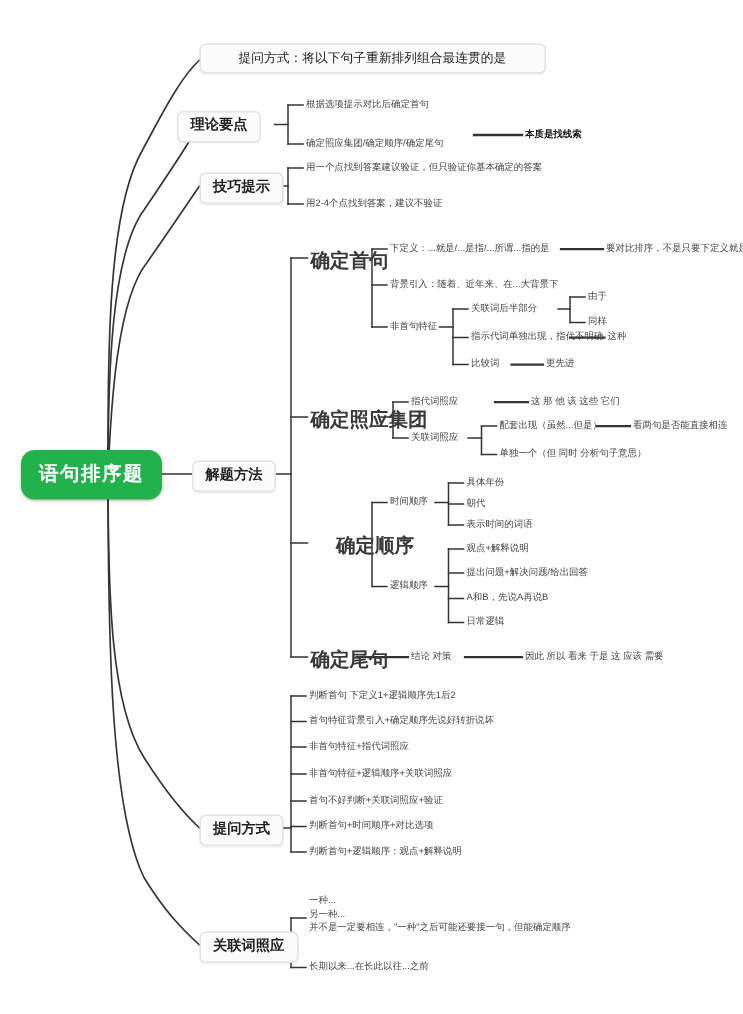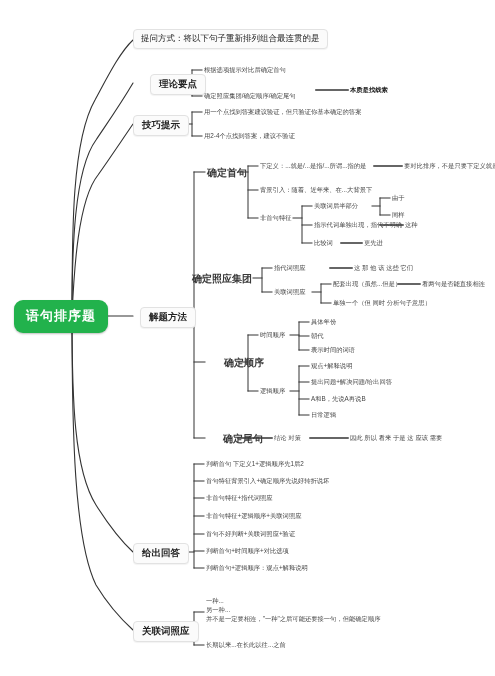--- a/index.html
+++ b/index.html
@@ -40,26 +40,26 @@
     font-size:9.5px;
     font-weight:bold;
     color:#222;
     padding:4px 8px;
     box-shadow:0 1px 1px rgba(0,0,0,.05);
   }
   
   .lvl1.wide{
     font-weight:normal;
     font-size:8.5px;
-    padding:4px 7px;
+    padding:4px 25px;
   }
 
   
   .lvl2{
-    font-size:10px;
+    font-size:13px;
     color:#3a3a3a;
     font-weight:bold;
   }
   
   .lvl3{
     font-size:6.3px;
     color:#454545;
     font-weight:normal;
   }
   .bold-leaf{font-weight:bold;color:#111;}
@@ -169,70 +169,70 @@
       <path d="M194,612 L194,645"></path>
       <path d="M194,612 L204,612"></path>
       <path d="M194,645 L204,645"></path>
     </g>
   </svg>
 
   <div class="node root" style="left:14px;top:300px;">语句排序题</div>
 
   <div class="node lvl1 wide" style="left:133px;top:29px;">提问方式：将以下句子重新排列组合最连贯的是</div>
 
-  <div class="node lvl1" style="left:150px;top:74px;">理论要点</div>
+  <div class="node lvl1" style="left:118px;top:74px;">理论要点</div>
   <div class="node lvl3" style="left:204px;top:66px;">根据选项提示对比后确定首句</div>
   <div class="node lvl3" style="left:204px;top:92px;">确定照应集团/确定顺序/确定尾句</div>
   <div class="node lvl3 bold-leaf" style="left:350px;top:86px;">本质是找线索</div>
 
   <div class="node lvl1" style="left:133px;top:115px;">技巧提示</div>
   <div class="node lvl3" style="left:204px;top:108px;">用一个点找到答案建议验证，但只验证你基本确定的答案</div>
   <div class="node lvl3" style="left:204px;top:132px;">用2-4个点找到答案，建议不验证</div>
 
-  <div class="node lvl1" style="left:140px;top:307px;">解题方法</div>
+  <div class="node lvl1" style="left:128px;top:307px;">解题方法</div>
 
   <div class="node lvl2" style="left:207px;top:167px;">确定首句</div>
   <div class="node lvl3" style="left:260px;top:162px;">下定义：...就是/...是指/...所谓...指的是</div>
   <div class="node lvl3" style="left:404px;top:162px;">要对比排序，不是只要下定义就是首句</div>
   <div class="node lvl3" style="left:260px;top:186px;">背景引入：随着、近年来、在...大背景下</div>
   <div class="node lvl3" style="left:260px;top:214px;">非首句特征</div>
 
   <div class="node lvl3" style="left:314px;top:202px;">关联词后半部分</div>
   <div class="node lvl3" style="left:392px;top:194px;">由于</div>
   <div class="node lvl3" style="left:392px;top:211px;">同样</div>
   <div class="node lvl3" style="left:314px;top:221px;">指示代词单独出现，指代不明确</div>
   <div class="node lvl3" style="left:405px;top:221px;">这种</div>
   <div class="node lvl3" style="left:314px;top:239px;">比较词</div>
   <div class="node lvl3" style="left:364px;top:239px;">更先进</div>
 
-  <div class="node lvl2" style="left:192px;top:273px;">确定照应集团</div>
+  <div class="node lvl2" style="left:207px;top:273px;">确定照应集团</div>
   <div class="node lvl3" style="left:274px;top:264px;">指代词照应</div>
   <div class="node lvl3" style="left:354px;top:264px;">这 那 他 该 这些 它们</div>
   <div class="node lvl3" style="left:274px;top:288px;">关联词照应</div>
   <div class="node lvl3" style="left:333px;top:280px;">配套出现（虽然...但是）</div>
   <div class="node lvl3" style="left:422px;top:280px;">看两句是否能直接相连</div>
   <div class="node lvl3" style="left:333px;top:299px;">单独一个（但 同时 分析句子意思）</div>
 
   <div class="node lvl2" style="left:224px;top:357px;">确定顺序</div>
   <div class="node lvl3" style="left:260px;top:331px;">时间顺序</div>
   <div class="node lvl3" style="left:311px;top:318px;">具体年份</div>
   <div class="node lvl3" style="left:311px;top:332px;">朝代</div>
   <div class="node lvl3" style="left:311px;top:346px;">表示时间的词语</div>
 
   <div class="node lvl3" style="left:260px;top:387px;">逻辑顺序</div>
   <div class="node lvl3" style="left:311px;top:362px;">观点+解释说明</div>
   <div class="node lvl3" style="left:311px;top:378px;">提出问题+解决问题/给出回答</div>
   <div class="node lvl3" style="left:311px;top:395px;">A和B，先说A再说B</div>
   <div class="node lvl3" style="left:311px;top:411px;">日常逻辑</div>
 
-  <div class="node lvl2" style="left:207px;top:433px;margin-left:16px;">确定尾句</div>
+  <div class="node lvl2" style="left:207px;top:433px;">确定尾句</div>
   <div class="node lvl3" style="left:274px;top:434px;">结论 对策</div>
   <div class="node lvl3" style="left:350px;top:434px;">因此 所以 看来 于是 这 应该 需要</div>
 
-  <div class="node lvl1" style="left:133px;top:543px;">给出回答</div>
+  <div class="node lvl1" style="left:133px;top:543px;">提问方式</div>
   <div class="node lvl3" style="left:206px;top:460px;">判断首句 下定义1+逻辑顺序先1后2</div>
   <div class="node lvl3" style="left:206px;top:477px;">首句特征背景引入+确定顺序先说好转折说坏</div>
   <div class="node lvl3" style="left:206px;top:494px;">非首句特征+指代词照应</div>
   <div class="node lvl3" style="left:206px;top:512px;">非首句特征+逻辑顺序+关联词照应</div>
   <div class="node lvl3" style="left:206px;top:530px;">首句不好判断+关联词照应+验证</div>
   <div class="node lvl3" style="left:206px;top:547px;">判断首句+时间顺序+对比选项</div>
   <div class="node lvl3" style="left:206px;top:564px;">判断首句+逻辑顺序：观点+解释说明</div>
 
   <div class="node lvl1" style="left:133px;top:621px;">关联词照应</div>
   <div class="node lvl3 multi" style="left:206px;top:596px;">

